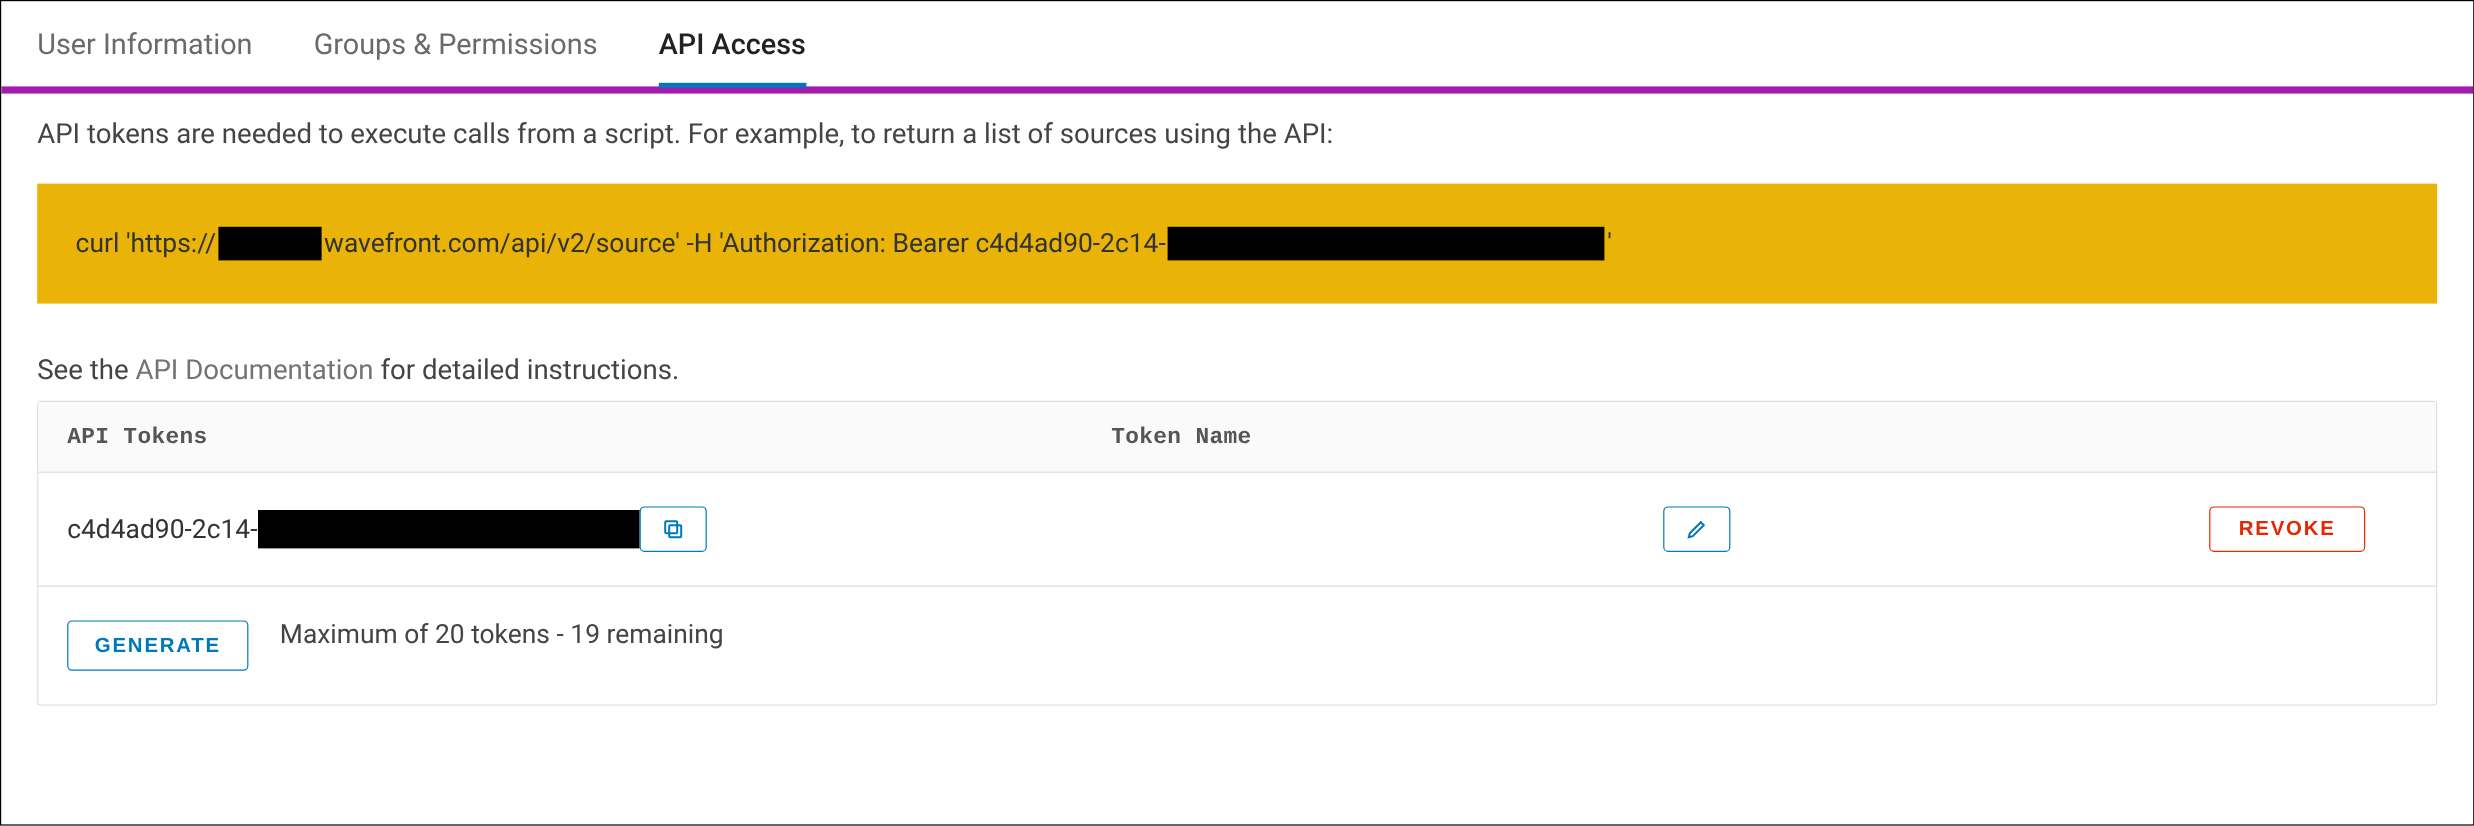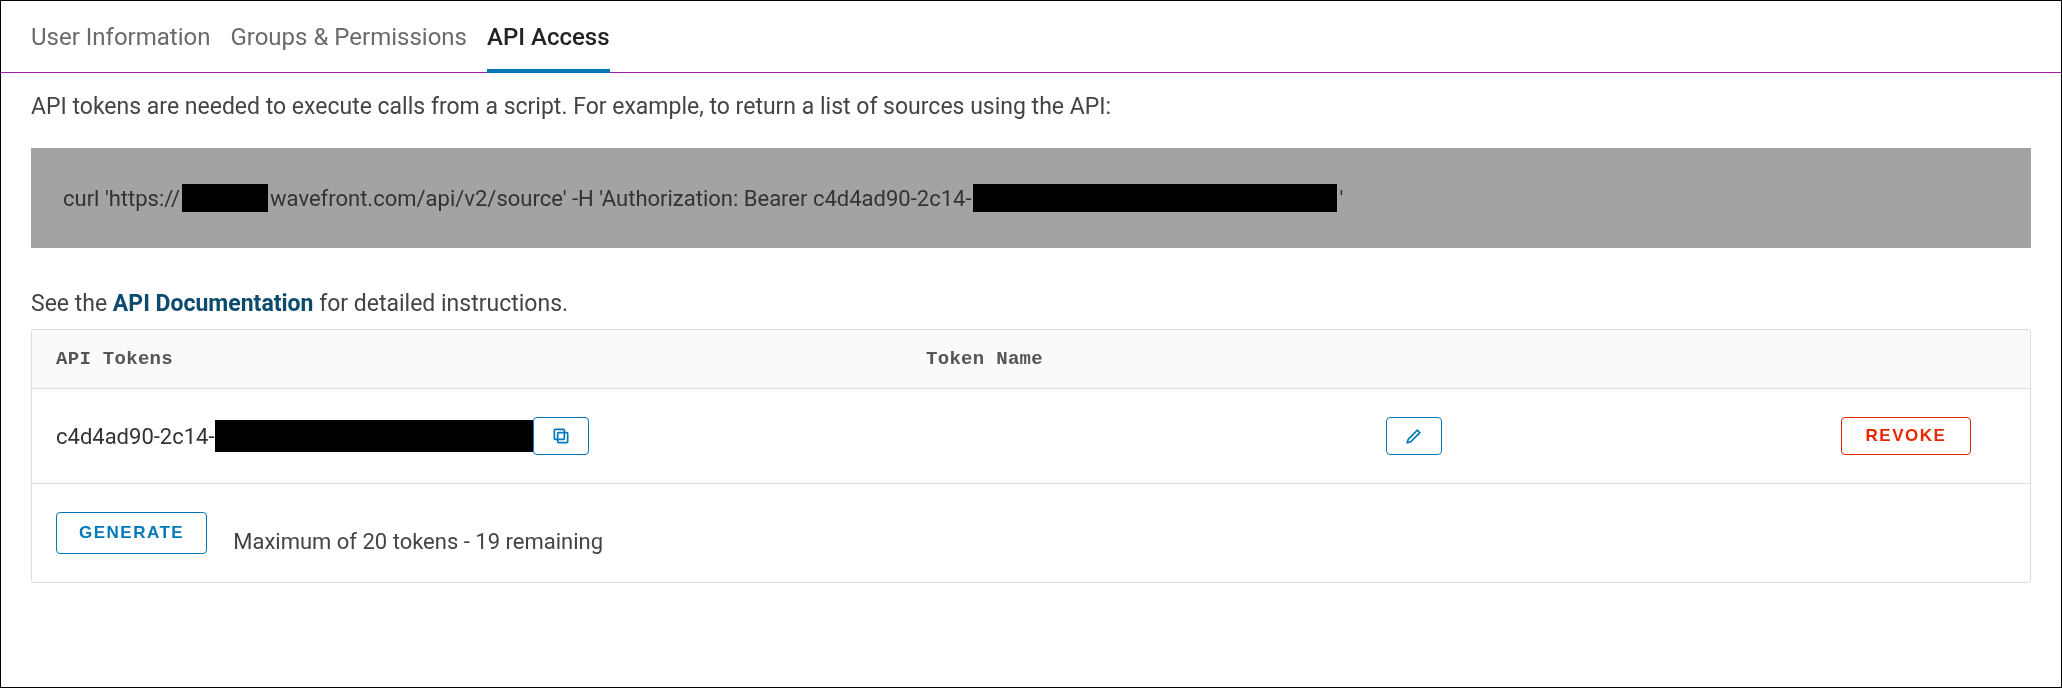--- a/index.html
+++ b/index.html
@@ -14,22 +14,22 @@
       border: 1px solid #000;
       width: 2062px;
       height: 688px;
       padding: 0;
     }
     .container {
       padding: 0 30px 30px 30px;
     }
     .tabs {
       display: flex;
-      border-bottom: 1px solid #a21caf;
-      gap: 20px;
+      border-bottom: 6px solid #a21caf;
+      gap: 51px;
       padding: 0 30px;
       margin-bottom: 20px;
     }
     .tab {
       padding: 22px 0 18px 0;
       font-size: 24px;
       color: #6a6a6a;
       cursor: pointer;
       border-bottom: 4px solid transparent;
       margin-bottom: -1px;
@@ -38,21 +38,21 @@
       color: #222222;
       border-bottom-color: #0079b8;
       font-weight: 500;
     }
     .intro-text {
       font-size: 23px;
       color: #444444;
       margin-bottom: 28px;
     }
     .code-block {
-      background: #a3a3a3;
+      background: #eab308;
       padding: 36px 32px;
       font-size: 22px;
       color: #333333;
       font-family: -apple-system, BlinkMacSystemFont, "Segoe UI", Roboto, sans-serif;
       margin-bottom: 42px;
       display: flex;
       align-items: center;
       flex-wrap: wrap;
     }
     .redacted {
@@ -69,23 +69,22 @@
       width: 364px;
       height: 28px;
       margin: 0 2px;
     }
     .doc-text {
       font-size: 23px;
       color: #444444;
       margin-bottom: 12px;
     }
     .doc-link {
-      color: #0c4a6e;
-      cursor: pointer;
-      font-weight: bold;
+      color: #737373;
+      cursor: pointer;
     }
     .table-wrap {
       border: 1px solid #dddddd;
       border-radius: 3px;
     }
     .table-header {
       display: flex;
       background: #fafafa;
       border-bottom: 1px solid #dddddd;
       padding: 18px 24px;
@@ -165,21 +164,21 @@
       background: #ffffff;
       border-radius: 4px;
       padding: 8px 24px;
       font-size: 17px;
       font-weight: 600;
       letter-spacing: 1.5px;
       cursor: pointer;
     }
     .table-footer {
       display: flex;
-      align-items: flex-end;
+      align-items: flex-start;
       gap: 26px;
       padding: 28px 24px;
     }
     .generate-btn {
       border: 1px solid #0079b8;
       color: #0079b8;
       background: #ffffff;
       border-radius: 4px;
       padding: 10px 22px;
       font-size: 17px;

